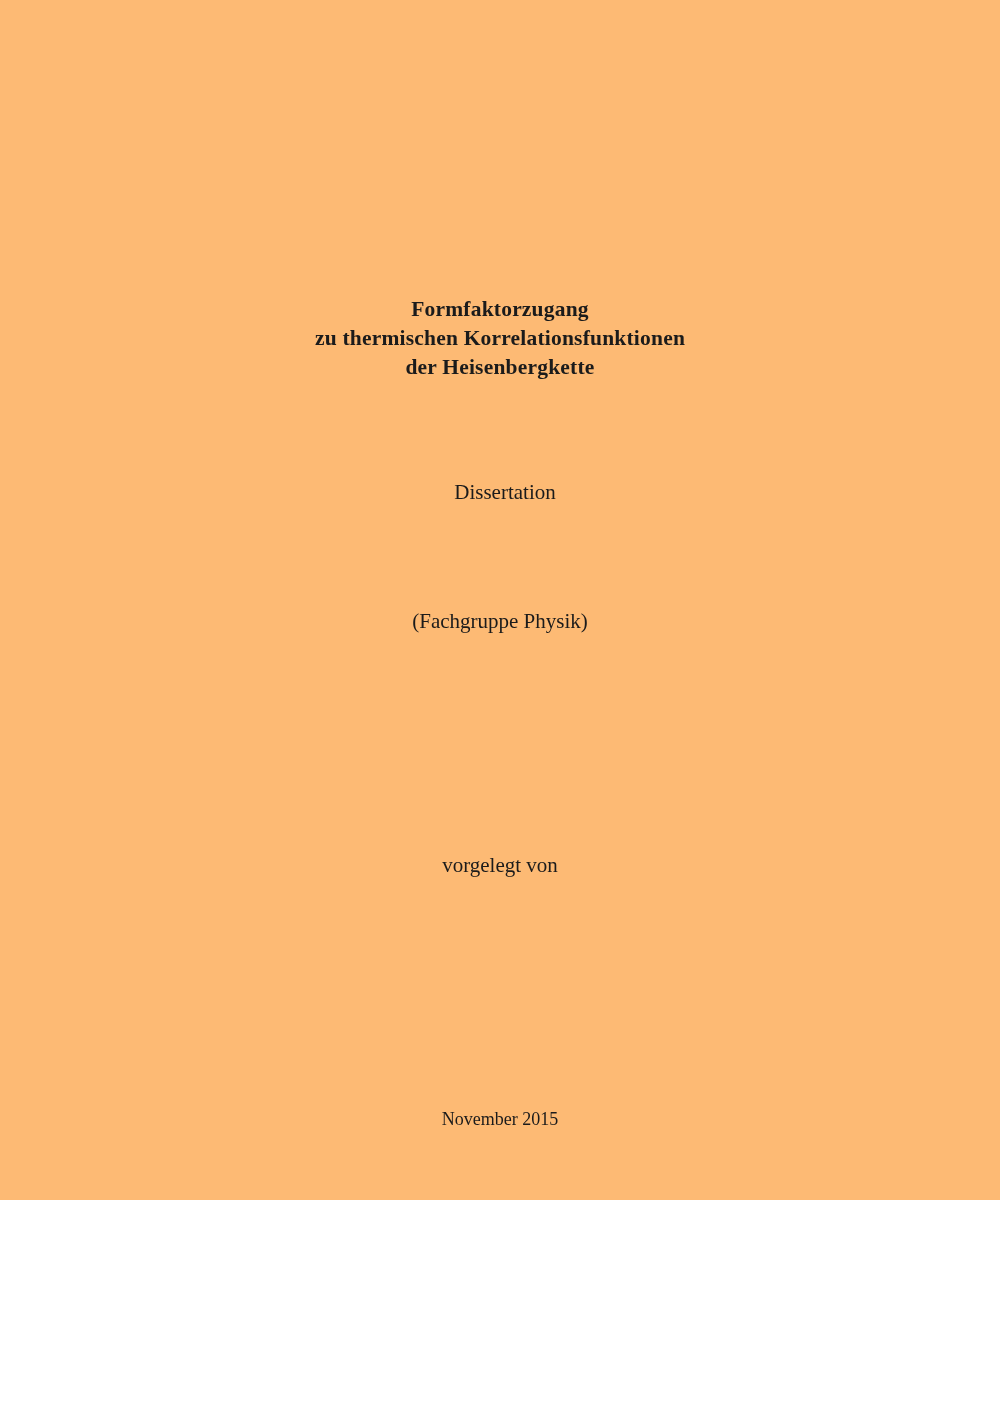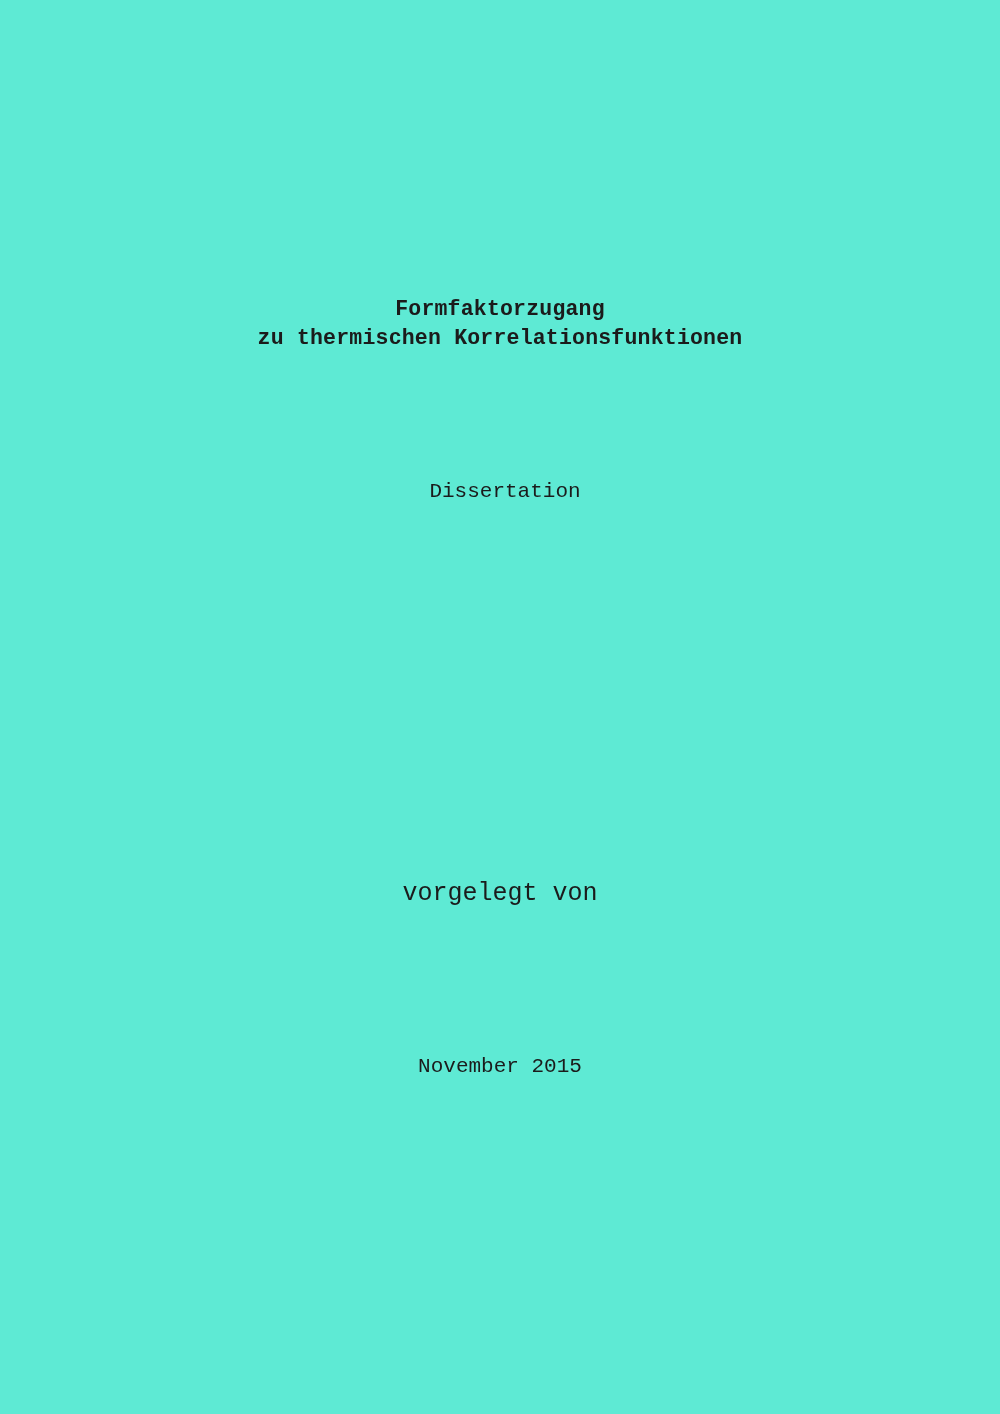--- a/index.html
+++ b/index.html
@@ -3,25 +3,25 @@
 <meta charset="utf-8">
 <style>
   html, body {
     margin: 0;
     padding: 0;
     background: #ffffff;
   }
   .page {
     position: relative;
     width: 1000px;
-    height: 1414px;
+    height: 1200px;
     margin: 0 auto;
-    background: #5eead4;
+    background: #fdba74;
     color: #1b1b1b;
-    font-family: Liberation Mono, monospace;
+    font-family: Liberation Serif, serif;
     overflow: hidden;
   }
   .centered-block {
     position: absolute;
     left: 0;
     right: 0;
     text-align: center;
   }
   .title-block {
     top: 295px;
@@ -35,48 +35,50 @@
     font-size: 21px;
     line-height: 28px;
     padding-left: 10px;
   }
   .degree-block {
     top: 606px;
     font-size: 21px;
     line-height: 31px;
   }
   .submitted {
-    top: 880px;
-    font-size: 25px;
+    top: 851px;
+    font-size: 21px;
     line-height: 28px;
   }
   .author {
     top: 927px;
     font-size: 21px;
     line-height: 28px;
   }
   .date {
-    top: 1053px;
-    font-size: 21px;
+    top: 1105px;
+    font-size: 18px;
     line-height: 28px;
   }
 </style>
 </head>
 <body>
 
 <div class="page">
 
   <header class="centered-block title-block">
     <div>Formfaktorzugang</div>
     <div>zu thermischen Korrelationsfunktionen</div>
+    <div>der Heisenbergkette</div>
   </header>
 
   <div class="centered-block doc-type">Dissertation</div>
 
   <div class="centered-block degree-block">
+    <div>(Fachgruppe Physik)</div>
   </div>
 
   <div class="centered-block submitted">vorgelegt von</div>
 
 
   <div class="centered-block date">November 2015</div>
 
 </div>
 
 </body></html>

